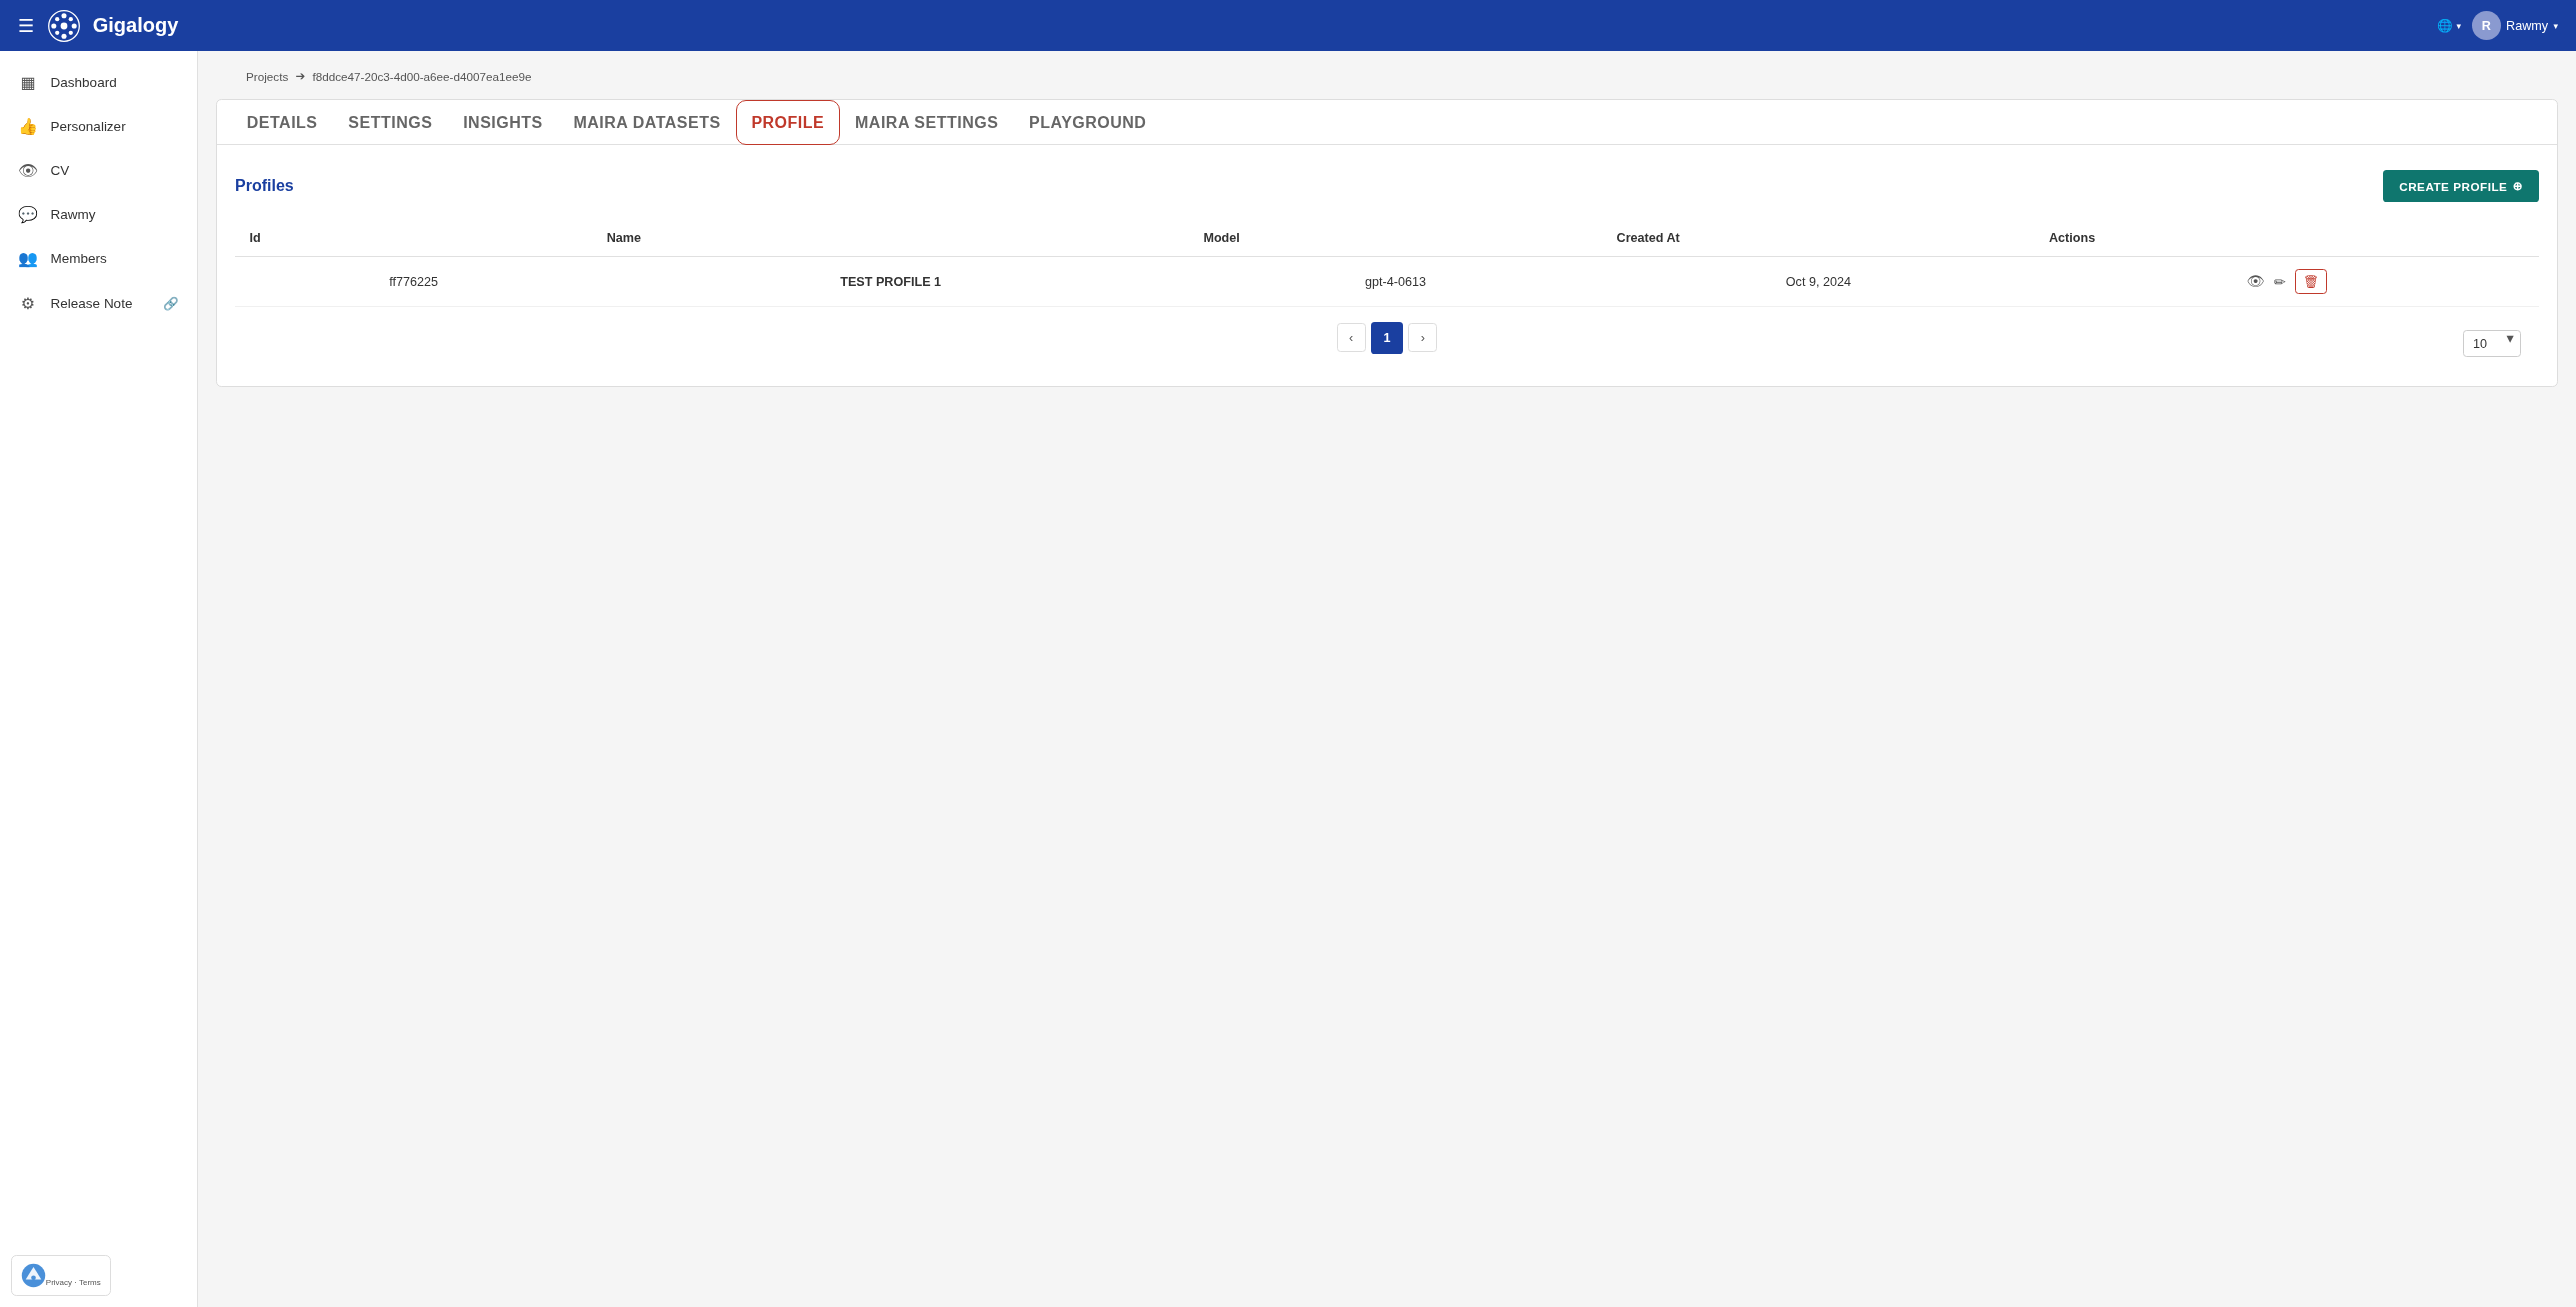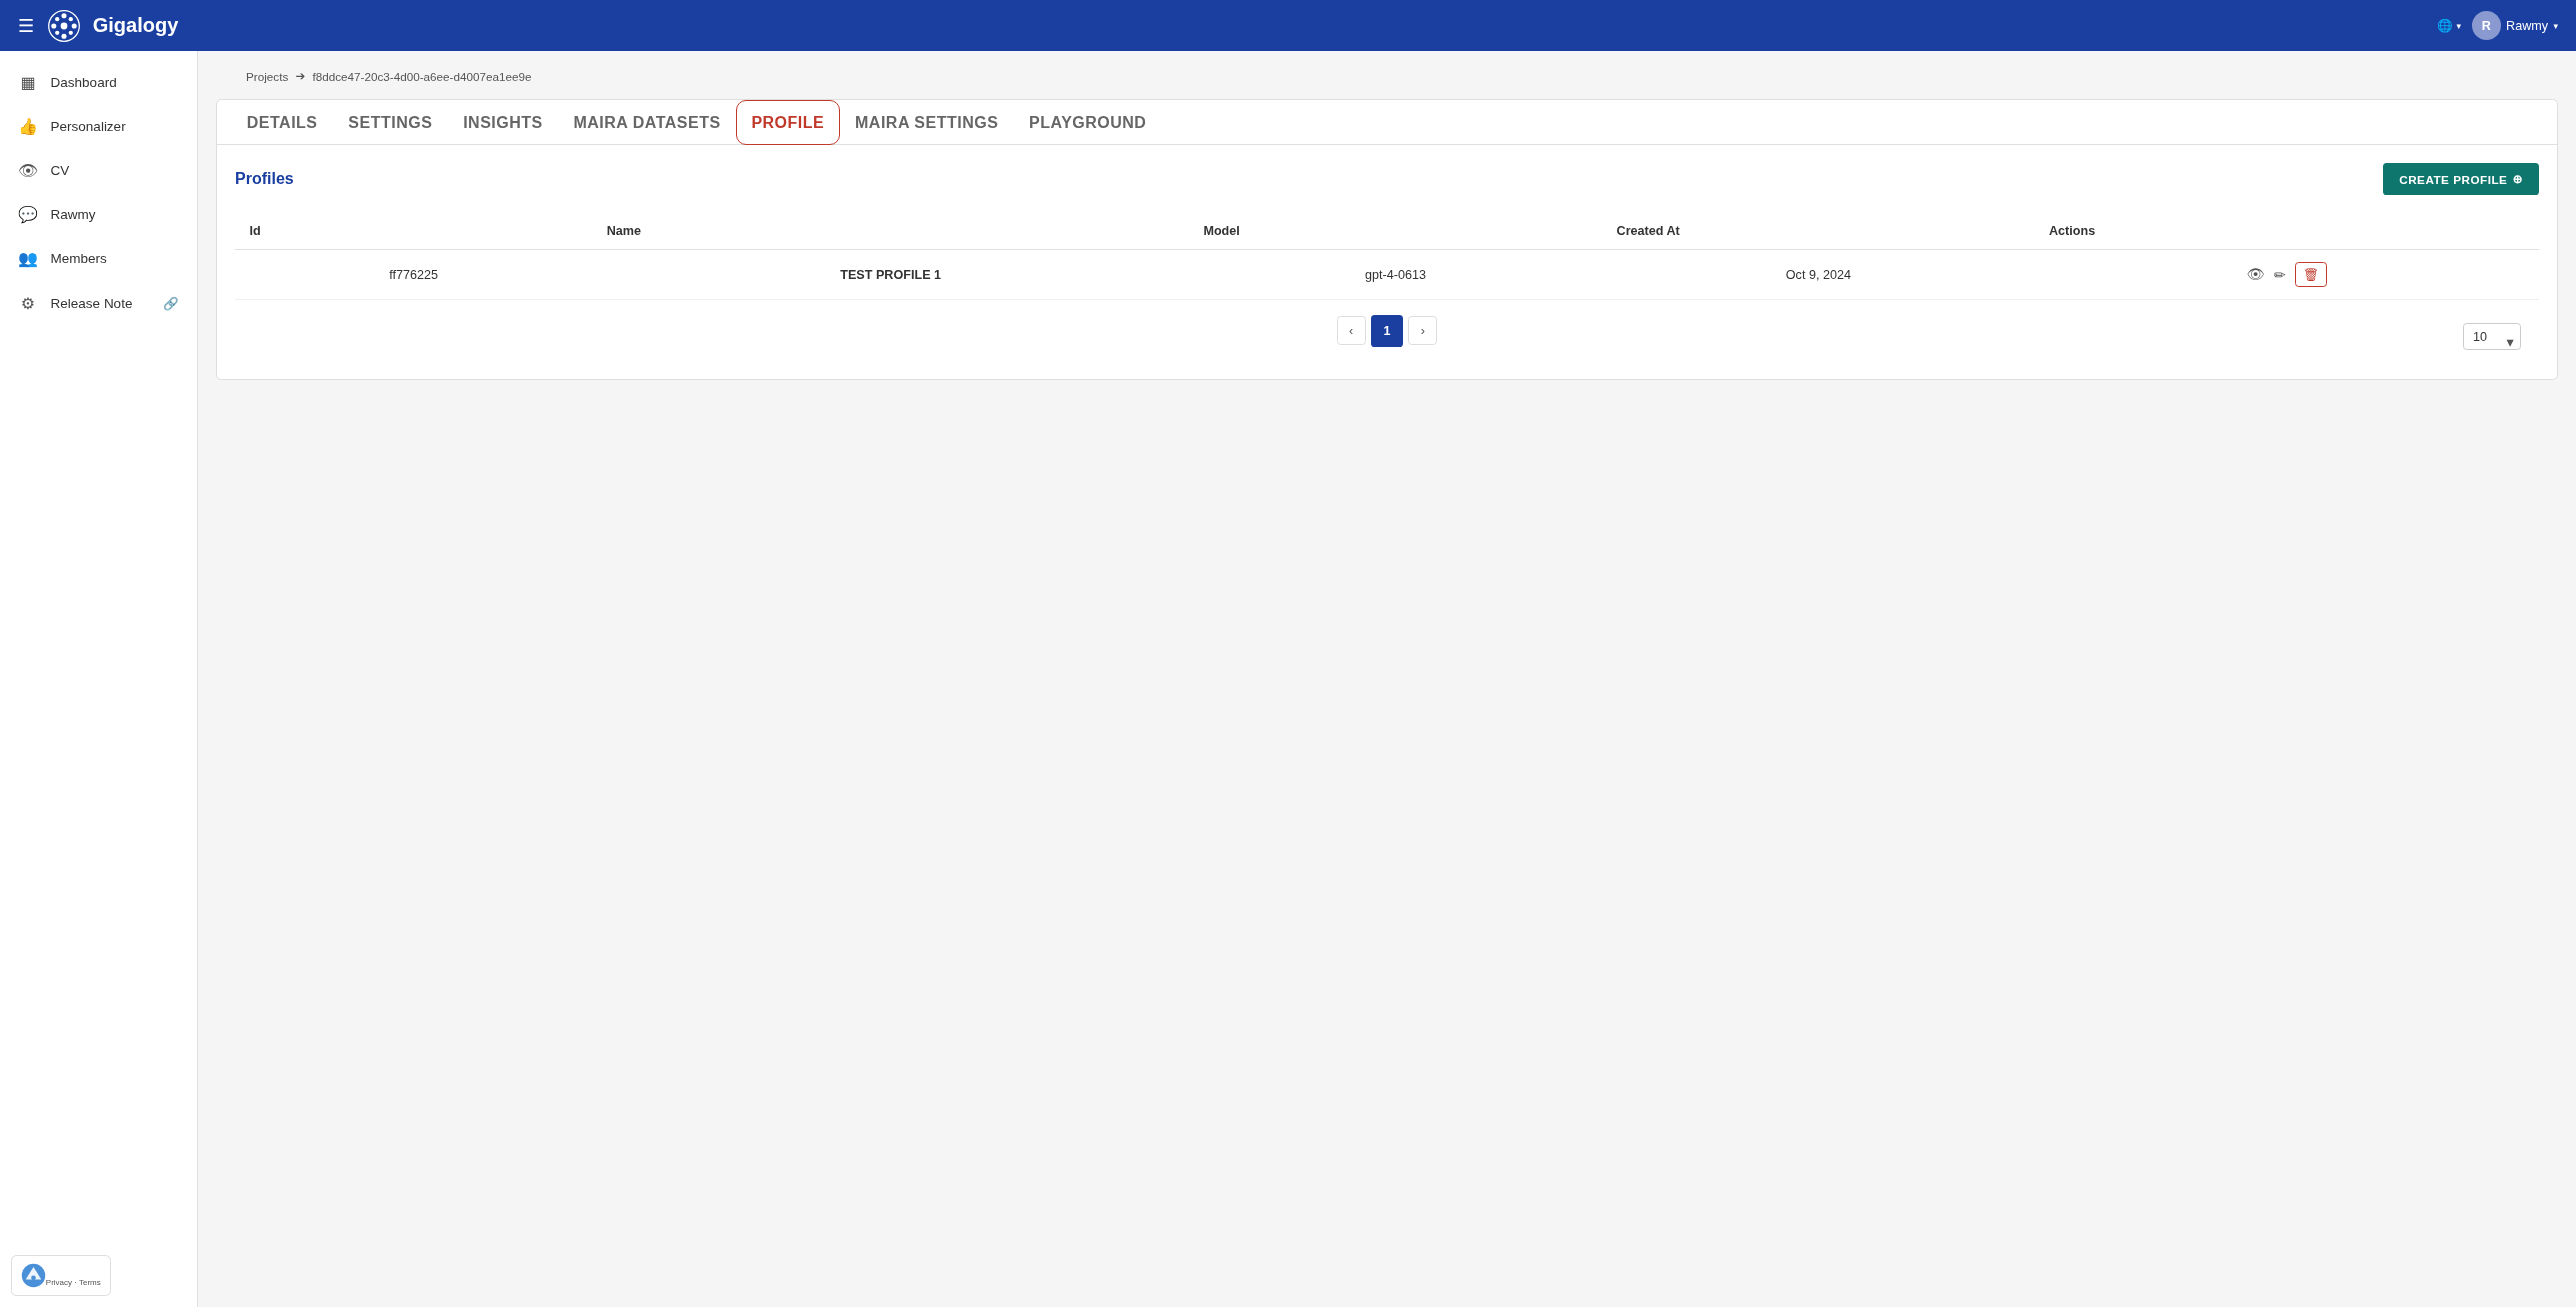--- a/index.html
+++ b/index.html
@@ -85,21 +85,21 @@
     }
     .tab.active {
       color: #c0392b;
       border: 1.8px solid #c0392b;
       border-radius: 10px;
       margin-bottom: -0.9px;
     }
 
     
     .profiles-section { padding: 18px; }
-    .profiles-header { display: flex; align-items: center; justify-content: space-between; margin-bottom: 18px; }
+    .profiles-header { display: flex; align-items: center; justify-content: space-between; margin-bottom: 18px; margin-top: 7px; }
     .profiles-title { color: #1a3fa0; font-size: 16px; font-weight: 600; }
     .create-profile-btn {
       background: #0f766e;
       color: white;
       border: none;
       padding: 9px 16px;
       border-radius: 3.6px;
       font-size: 11.7px;
       font-weight: 600;
       letter-spacing: 0.5px;
@@ -135,21 +135,21 @@
       display: flex; align-items: center; justify-content: center;
       cursor: pointer; background: white; font-size: 12.6px; color: #555;
     }
     .page-num {
       width: 32px; height: 32px; border-radius: 3.6px;
       display: flex; align-items: center; justify-content: center;
       cursor: pointer; font-size: 12.6px; font-weight: 600;
     }
     .page-num.active { background: #1a3fa0; color: white; }
     .page-num:not(.active) { background: white; border: 0.9px solid #ddd; color: #333; }
-    .per-page-wrapper { position: absolute; right: 18px; display: flex; align-items: flex-end; margin-top: 12px; }
+    .per-page-wrapper { position: absolute; right: 18px; display: flex; align-items: flex-start; margin-top: 12px; }
     .per-page-wrapper select { border: 0.9px solid #ccc; border-radius: 3.6px; padding: 5.4px 25px 5.4px 9px; font-size: 12.6px; color: #333; background: white; cursor: pointer; appearance: none; }
     .per-page-wrapper::after { content: '▾'; position: absolute; right: 7.2px; pointer-events: none; color: #555; }
 
     
     .logo-svg { width: 34px; height: 34px; }
   </style>
 </head>
 <body>
 
 <nav class="top-nav">

